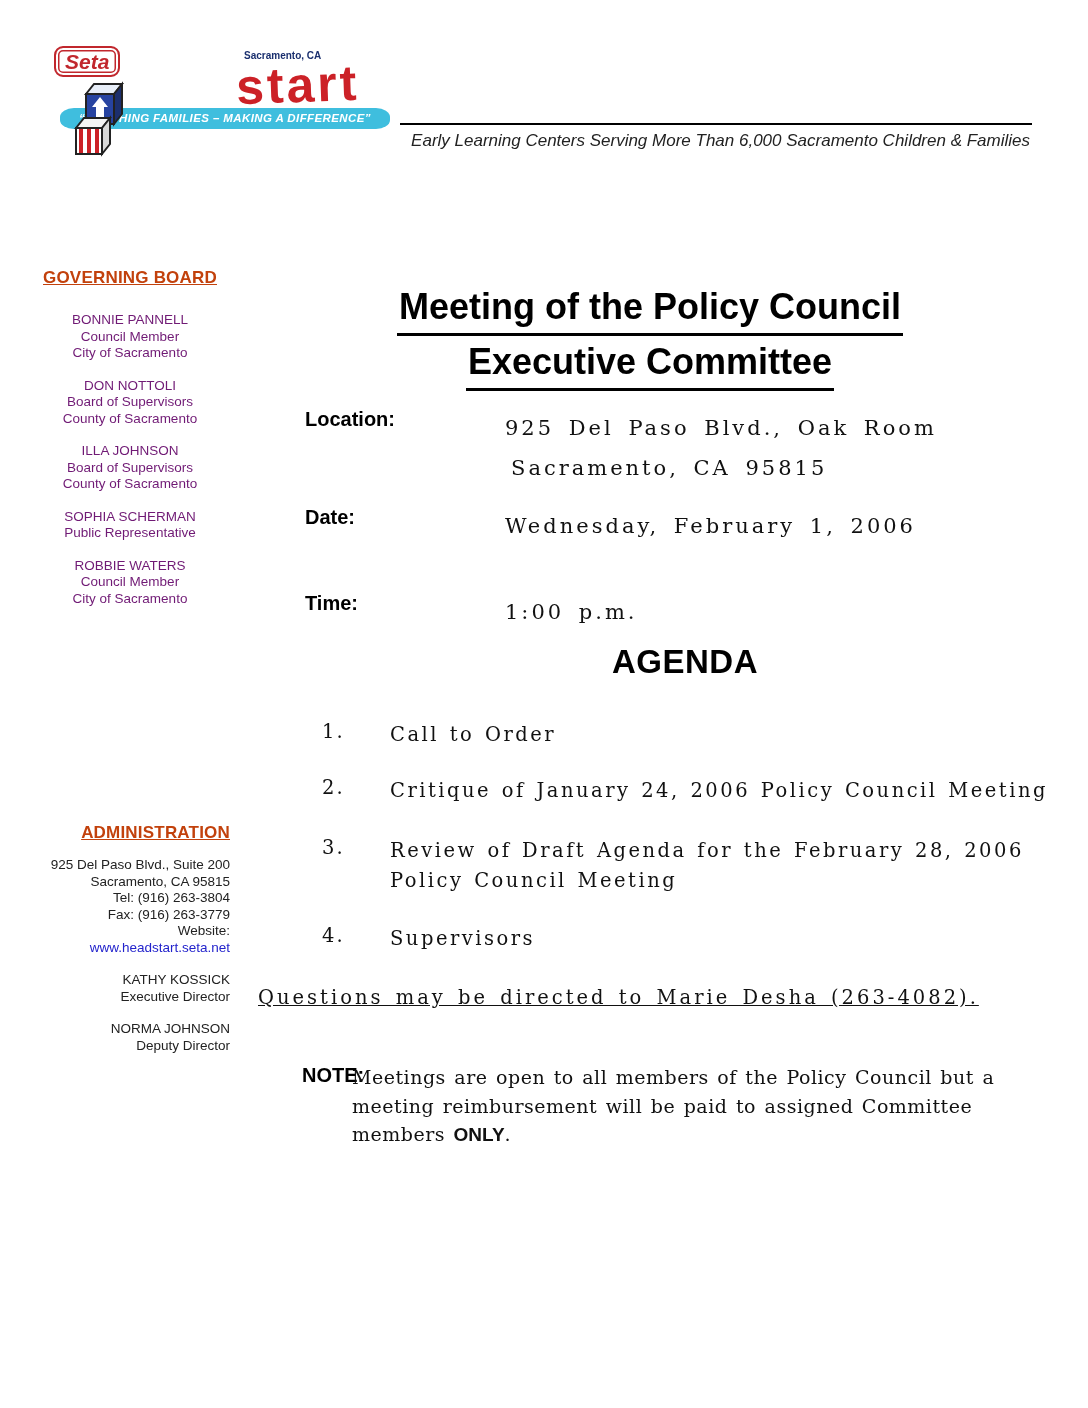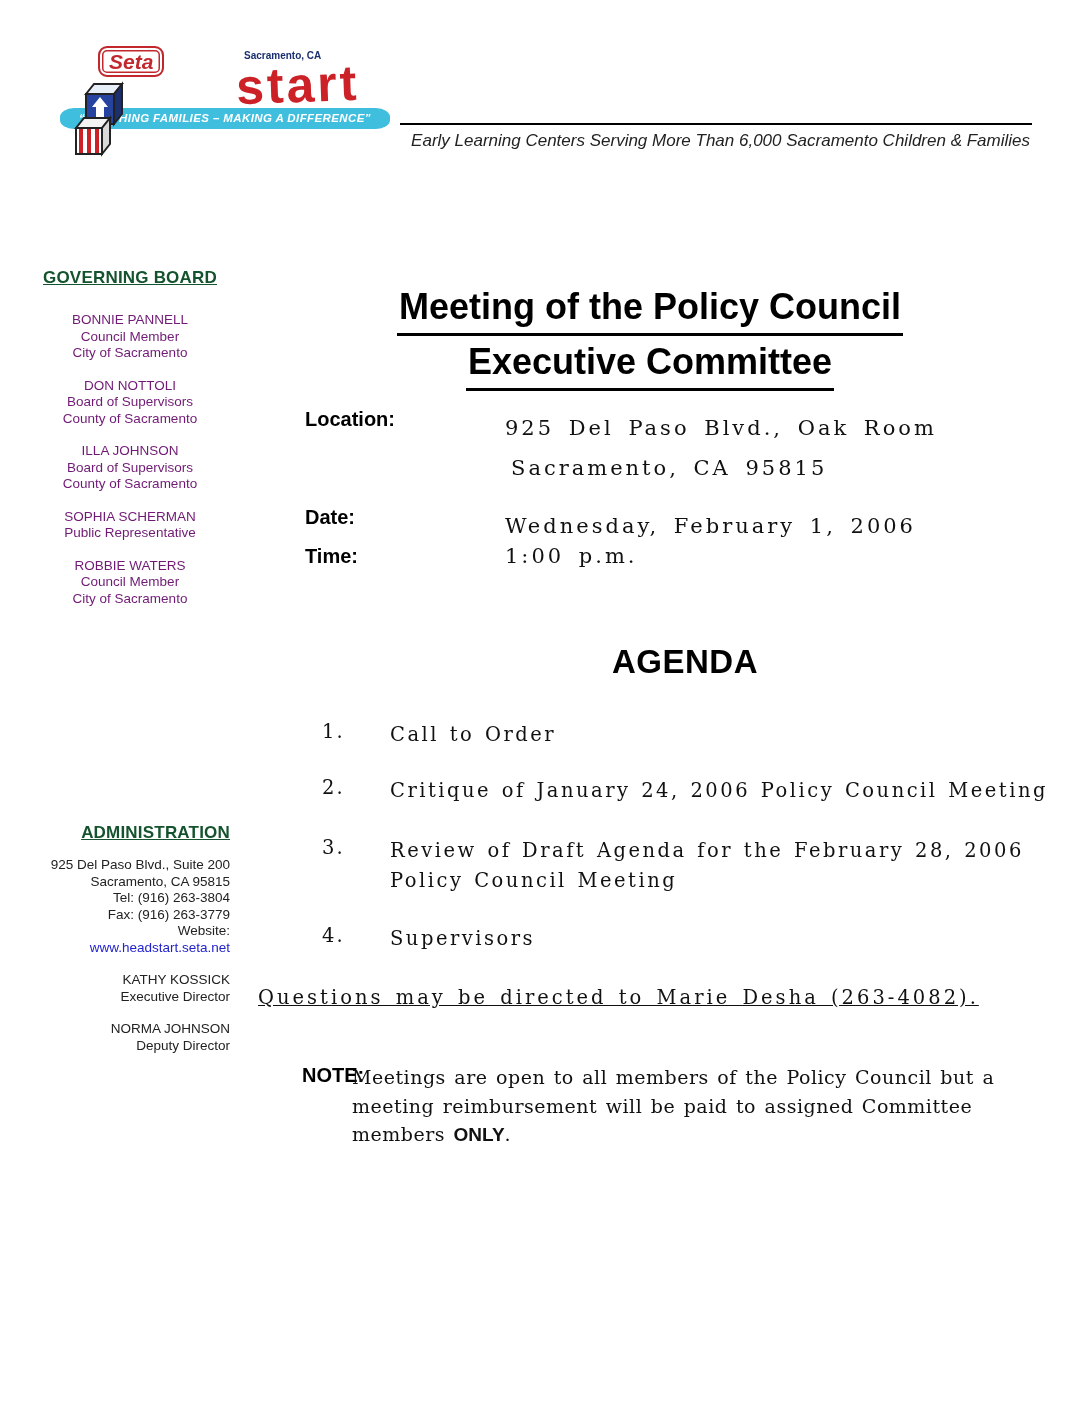--- a/index.html
+++ b/index.html
@@ -6,33 +6,33 @@
   .page{position:relative;width:1088px;height:1408px;background:#ffffff;overflow:hidden;
         font-family:"Liberation Sans",sans-serif;color:#1a1a1a;}
 
   
   .logo{position:absolute;left:40px;top:36px;width:370px;height:124px;}
   .logo-banner{position:absolute;left:20px;top:72px;width:330px;height:21px;background:#3fbede;
         border-radius:14px/9px;color:#fff;font-weight:bold;font-style:italic;font-size:11.5px;
         text-align:center;line-height:21px;letter-spacing:.4px;white-space:nowrap;}
   .seta-box{position:absolute;left:14px;top:10px;padding:0 9px;border:2px solid #c1272d;border-radius:9px;
         color:#c1272d;font-weight:bold;font-style:italic;font-size:21px;line-height:27px;
-        box-shadow:inset 0 0 0 2px #fff, inset 0 0 0 3.5px #c1272d;background:#fff;margin-left:44px;}
+        box-shadow:inset 0 0 0 2px #fff, inset 0 0 0 3.5px #c1272d;background:#fff;}
   .logo-head{position:absolute;left:64px;top:12px;font-size:52px;font-weight:bold;color:#24417e;
         letter-spacing:2px;line-height:1;}
   .logo-city{position:absolute;left:204px;top:14px;font-size:10px;font-weight:bold;color:#1a2f6e;}
   .logo-start{position:absolute;left:196px;top:24px;font-size:50px;font-weight:bold;color:#cc2127;
         letter-spacing:3px;line-height:1;transform:rotate(-2deg);}
   .blocks{position:absolute;left:34px;top:44px;}
   .header-rule{position:absolute;left:400px;top:123px;width:632px;border-top:2px solid #000;}
   .tagline{position:absolute;left:400px;top:131px;width:630px;text-align:right;font-style:italic;
         font-size:17px;color:#222;}
 
   
-  .navy{color:#14532d;}
+  .navy{color:#c2410c;}
   .gb{position:absolute;left:30px;top:268px;width:200px;text-align:center;}
   .side-title{font-size:17px;font-weight:bold;text-decoration:underline;letter-spacing:.2px;margin-bottom:24px;}
   .gb-member{margin-bottom:16px;font-size:13.5px;line-height:16.5px;color:#701a75;}
   .admin{position:absolute;left:30px;top:823px;width:200px;text-align:right;}
   .admin .side-title{margin-bottom:14px;}
   .admin-line{font-size:13.5px;line-height:16.5px;color:#222;}
   .admin-link{display:block;font-size:13.5px;line-height:16.5px;color:#2323cc;text-decoration:none;}
   .staff{margin-top:16px;font-size:13.5px;line-height:16.5px;color:#222;}
 
   
@@ -148,21 +148,21 @@
       <div>925 Del Paso Blvd., Oak Room</div>
       <div class="v2">Sacramento, CA 95815</div>
     </div>
   </div>
 
   <div class="detail-row" style="top:506px;">
     <div class="detail-label">Date:</div>
     <div class="detail-value serif">Wednesday, February 1, 2006</div>
   </div>
 
-  <div class="detail-row" style="top:536px;align-items:center;">
+  <div class="detail-row" style="top:592px;">
     <div class="detail-label">Time:</div>
     <div class="detail-value serif">1:00 p.m.</div>
   </div>
 
   <div class="agenda-heading">AGENDA</div>
 
   <div class="agenda-item" style="top:720px;">
     <div class="agenda-num serif">1.</div>
     <div class="agenda-text serif">Call to Order</div>
   </div>

